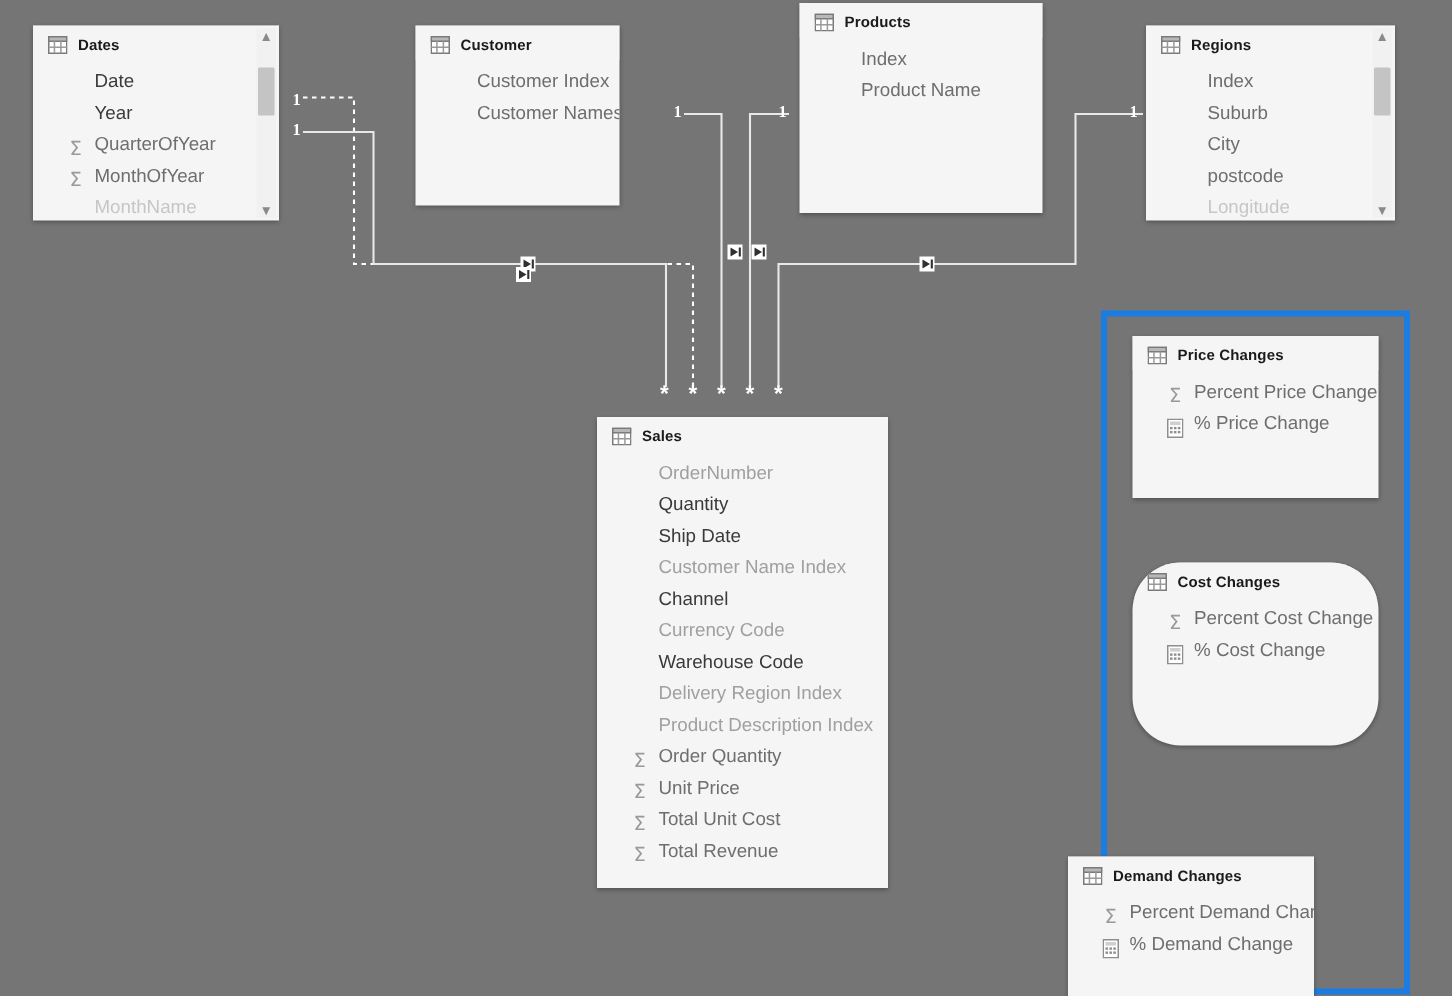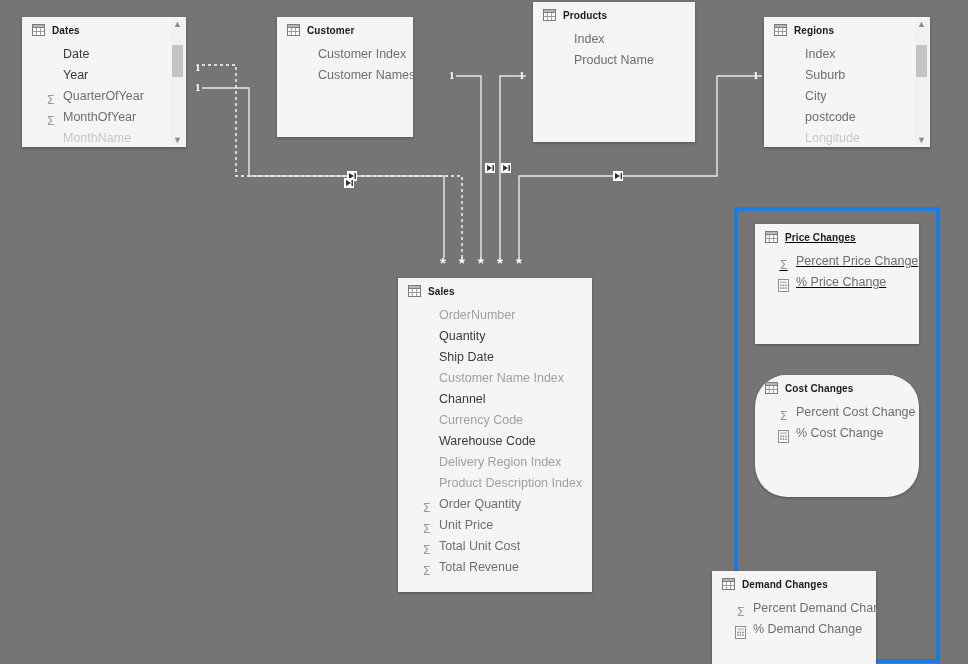--- a/index.html
+++ b/index.html
@@ -364,21 +364,21 @@
         <div class="fld mid">
           <span class="fld-ico" style="font-family:'DejaVu Sans',sans-serif;font-size:13px;color:#9a9a9a;line-height:13px;">Σ</span>
           <span class="fld-label">Total Unit Cost</span>
         </div>
         <div class="fld mid">
           <span class="fld-ico" style="font-family:'DejaVu Sans',sans-serif;font-size:13px;color:#9a9a9a;line-height:13px;">Σ</span>
           <span class="fld-label">Total Revenue</span>
         </div>
       </div>
     </div>
-    <div class="tbl" style="left: 755px; top: 224px; width: 164px; height: 120px; text-decoration: underline;">
+    <div class="tbl" style="left: 755px; top: 224px; width: 164px; height: 108px;">
       <div class="tbl-head">
         <svg class="grid-ico" viewBox="0 0 13 12">
           <rect x="0.5" y="0.5" width="12" height="11" fill="#ffffff" stroke="#7a7a7a"></rect>
           <rect x="0.5" y="0.5" width="12" height="3" fill="#b8b8b8" stroke="#7a7a7a"></rect>
           <line x1="4.3" y1="3.5" x2="4.3" y2="11.5" stroke="#9a9a9a"></line>
           <line x1="8.6" y1="3.5" x2="8.6" y2="11.5" stroke="#9a9a9a"></line>
           <line x1="0.5" y1="7.5" x2="12.5" y2="7.5" stroke="#9a9a9a"></line>
         </svg>
         <span class="tbl-title">Price Changes</span>
       </div>

